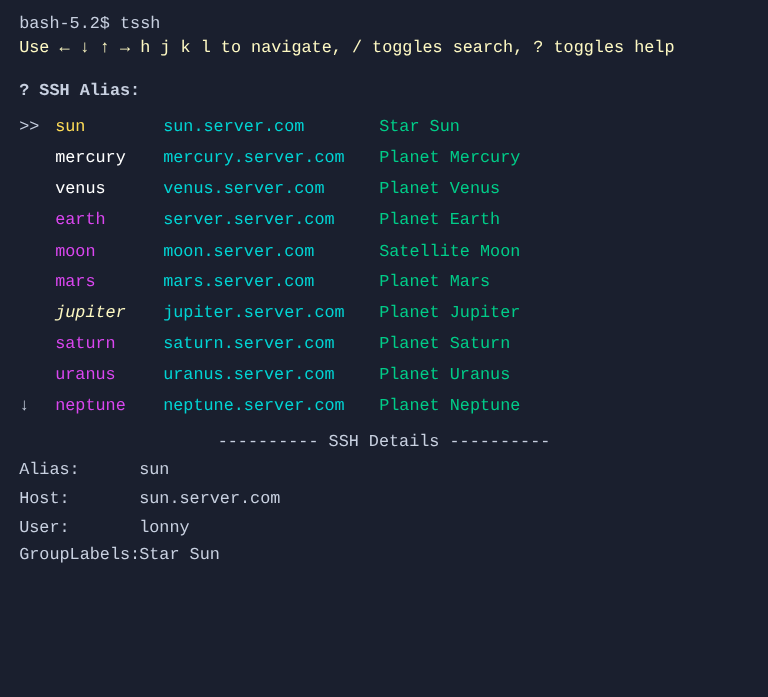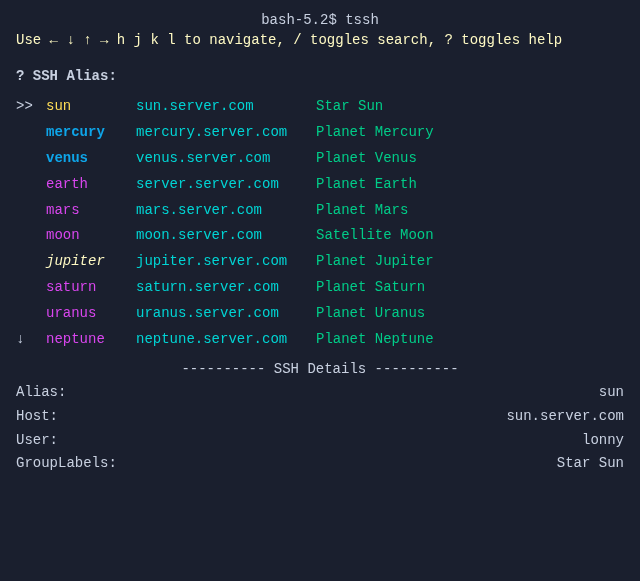--- a/index.html
+++ b/index.html
@@ -15,21 +15,20 @@
       font-size: 14px;
       width: 640px;
       height: 581px;
       overflow: hidden;
       padding: 12px 16px;
     }
 
     .terminal-header {
       color: #c8d0e0;
       margin-bottom: 4px;
-      text-align: center;
     }
 
     .terminal-nav {
       color: #fef9c3;
       margin-bottom: 20px;
     }
 
     .terminal-prompt {
       color: #c8d0e0;
       margin-bottom: 10px;
@@ -65,22 +64,21 @@
 
     .col-desc {
       vertical-align: top;
     }
 
     .alias-selected {
       color: #ffdd57;
     }
 
     .alias-cyan {
-      color: #0ea5e9;
-      font-weight: bold;
+      color: #ffffff;
     }
 
     .alias-magenta {
       color: #fef9c3;
       font-style: italic;
     }
 
     .alias-default {
       color: #d946ef;
     }
@@ -107,21 +105,20 @@
       text-align: center;
     }
 
     .details-section {
       color: #c8d0e0;
     }
 
     .details-section .detail-row {
       display: flex;
       line-height: 1.7;
-      justify-content: space-between;
     }
 
     .detail-label {
       width: 100px;
       color: #c8d0e0;
     }
 
     .detail-value {
       color: #c8d0e0;
     }
@@ -155,29 +152,29 @@
       <td class="col-desc desc-color">Planet Venus</td>
     </tr>
         <tr>
       <td class="col-indicator arrow-indicator"></td>
       <td class="col-alias alias-default">earth</td>
       <td class="col-host host-color">server.server.com</td>
       <td class="col-desc desc-color">Planet Earth</td>
     </tr>
         <tr>
       <td class="col-indicator arrow-indicator"></td>
+      <td class="col-alias alias-default">moon</td>
+      <td class="col-host host-color">moon.server.com</td>
+      <td class="col-desc desc-color">Satellite Moon</td>
+    </tr>
+        <tr>
+      <td class="col-indicator arrow-indicator"></td>
       <td class="col-alias alias-default">mars</td>
       <td class="col-host host-color">mars.server.com</td>
       <td class="col-desc desc-color">Planet Mars</td>
-    </tr>
-        <tr>
-      <td class="col-indicator arrow-indicator"></td>
-      <td class="col-alias alias-default">moon</td>
-      <td class="col-host host-color">moon.server.com</td>
-      <td class="col-desc desc-color">Satellite Moon</td>
     </tr>
         <tr>
       <td class="col-indicator arrow-indicator"></td>
       <td class="col-alias alias-magenta">jupiter</td>
       <td class="col-host host-color">jupiter.server.com</td>
       <td class="col-desc desc-color">Planet Jupiter</td>
     </tr>
         <tr>
       <td class="col-indicator arrow-indicator"></td>
       <td class="col-alias alias-default">saturn</td>

